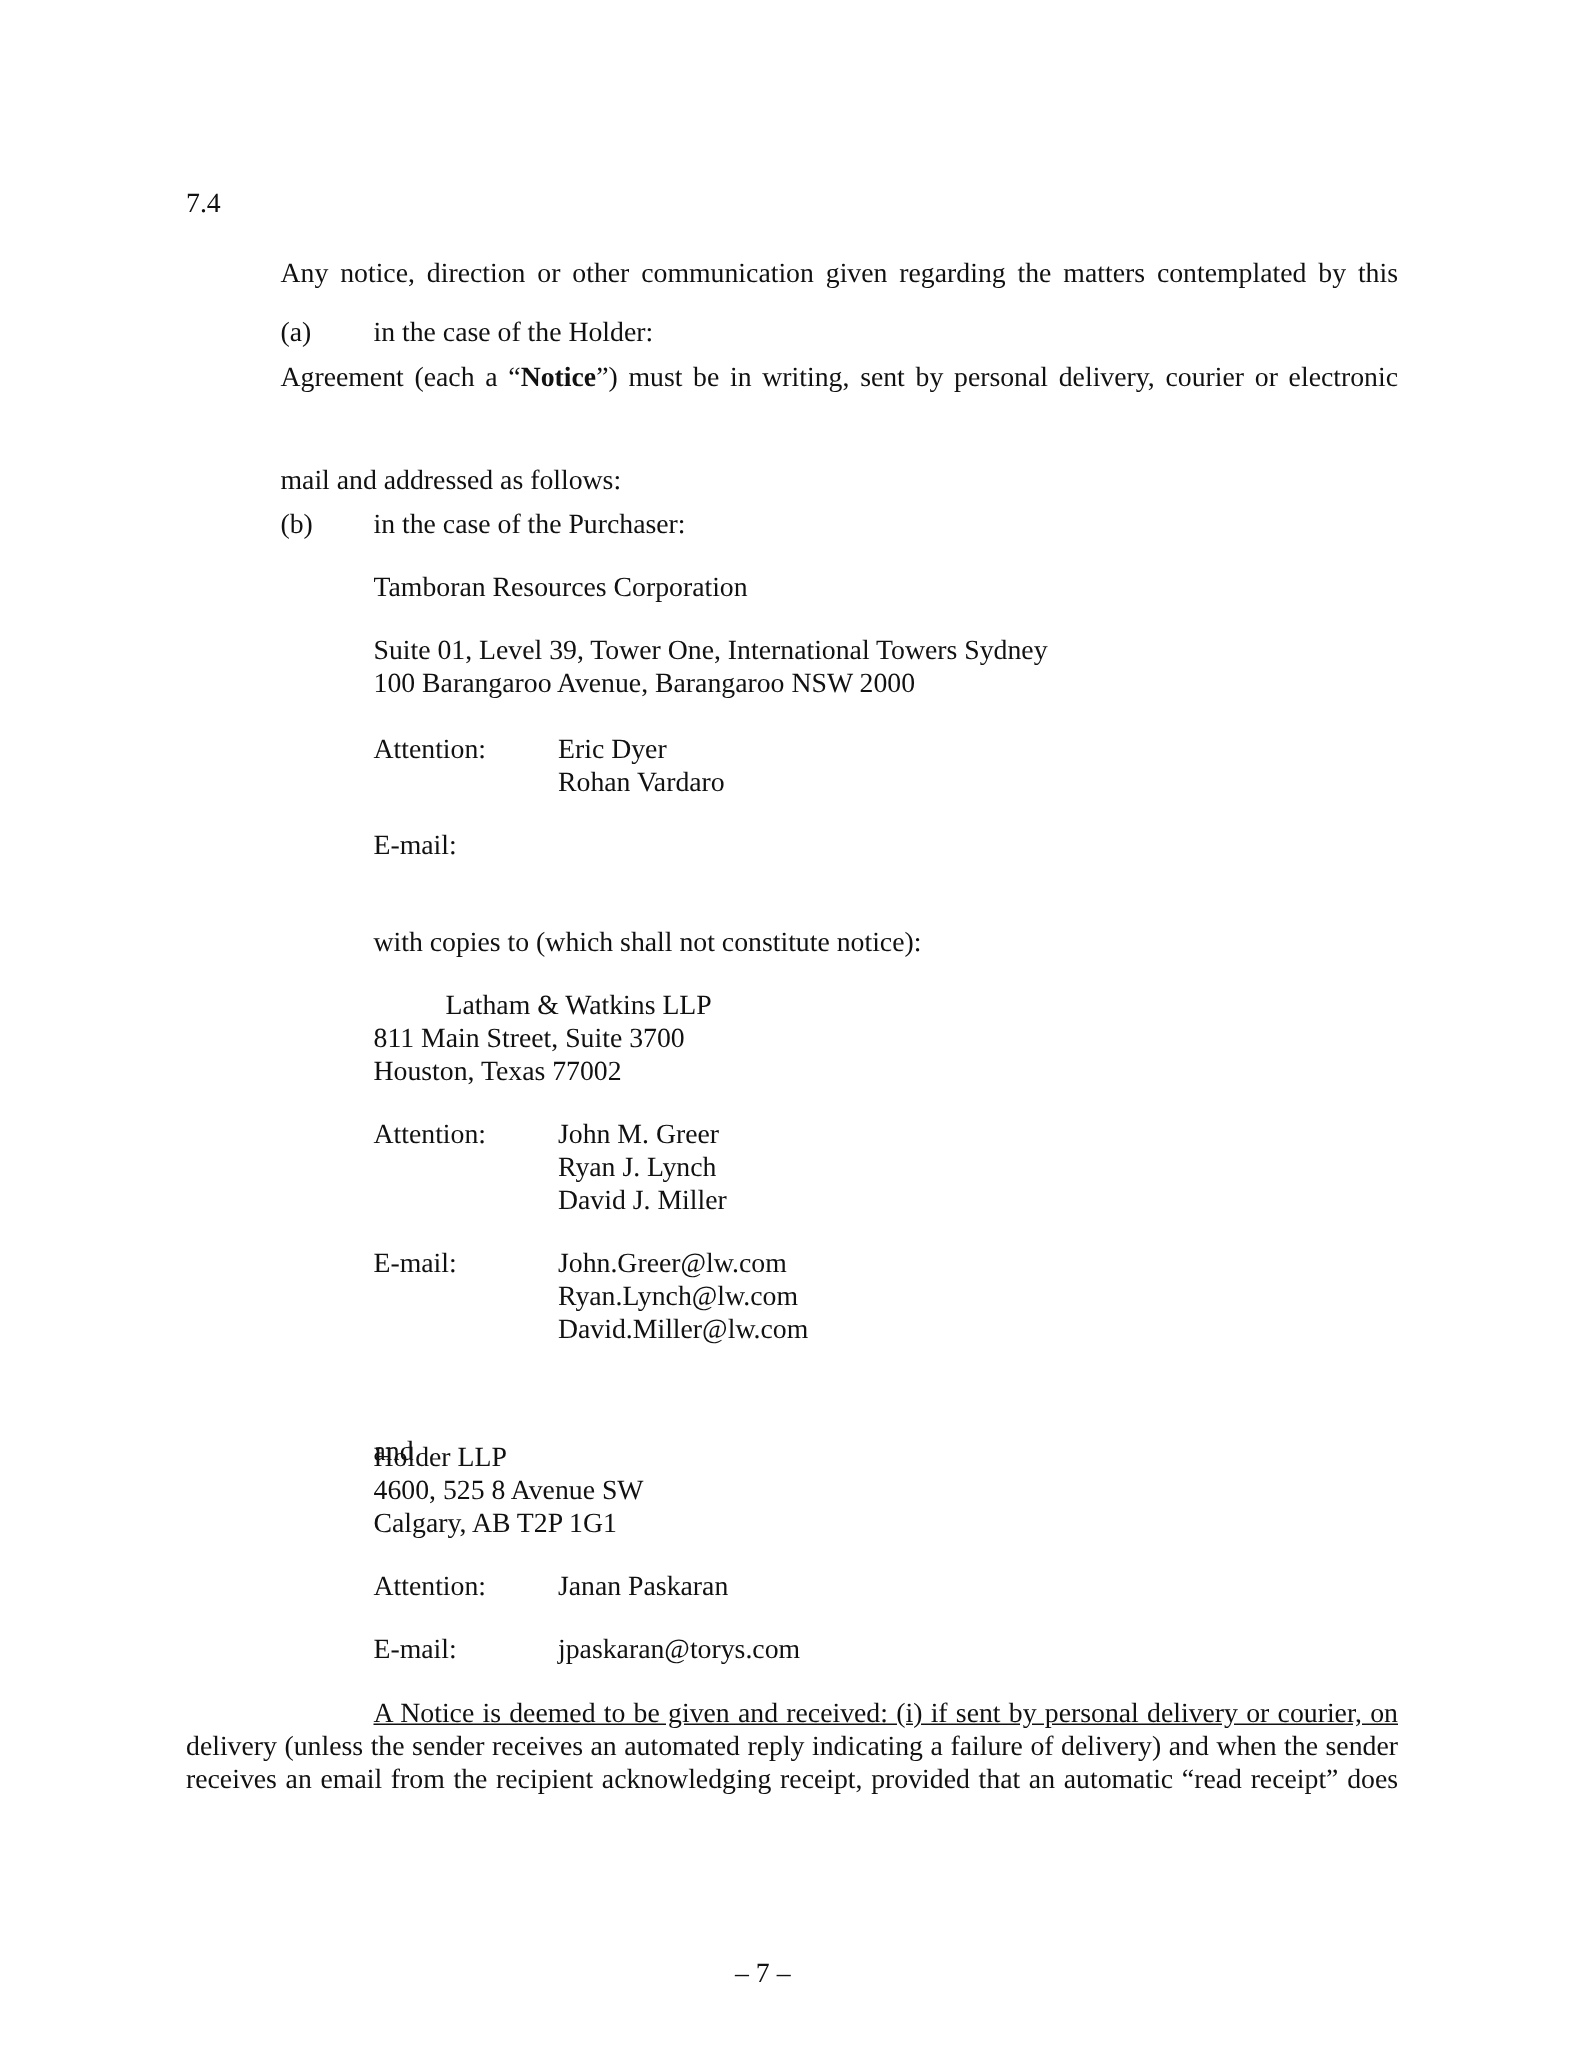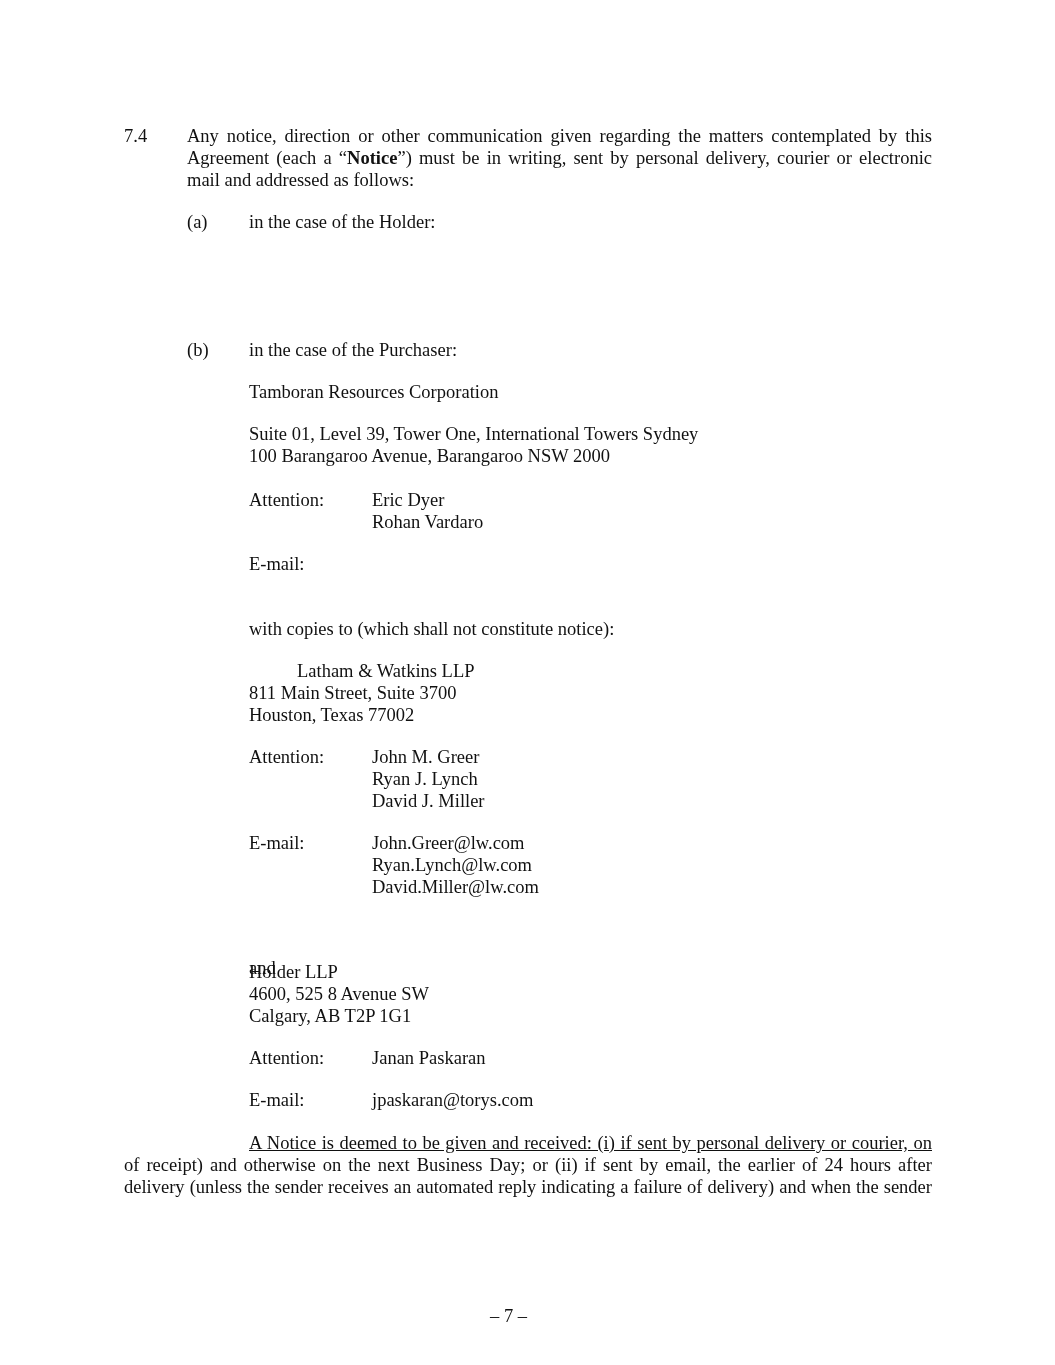--- a/index.html
+++ b/index.html
@@ -21,21 +21,21 @@
     .abs { position: absolute; white-space: nowrap; }
     .clause-num { left: 124px; top: 125px; }
     .clause-body {
       position: absolute;
       left: 187px;
       top: 125px;
       width: 745px;
       text-align: justify;
       white-space: normal;
     }
-    .clause-body .line { display: block; text-align-last: justify; }
+    .clause-body .line { display: block; text-align-last: justify; margin-top: 47px; }
     .clause-body .line.last { text-align-last: left; }
     .sub-label { left: 187px; }
     .sub-text { left: 249px; }
     .col1 { left: 249px; }
     .col2 { left: 372px; }
     .final-para {
       position: absolute;
       left: 124px;
       top: 1132px;
       width: 808px;
@@ -103,19 +103,19 @@
   <span class="abs col1" style="top:1005px;">Calgary, AB T2P 1G1</span>
 
   <span class="abs col1" style="top:1047px;">Attention:</span>
   <span class="abs col2" style="top:1047px;">Janan Paskaran</span>
 
   <span class="abs col1" style="top:1089px;">E-mail:</span>
   <span class="abs col2" style="top:1089px;">jpaskaran@torys.com</span>
 
   <div class="final-para">
     <span class="line indent">A Notice is deemed to be given and received: (i) if sent by personal delivery or courier, on</span>
-    <span class="line">of receipt) and otherwise on the next Business Day; or (ii) if sent by email, the earlier of 24 hours after</span>
     <span class="line">delivery (unless the sender receives an automated reply indicating a failure of delivery) and when the sender</span>
+    <span class="line">receives an email from the recipient acknowledging receipt, provided that an automatic “read receipt” does</span>
   </div>
 
   <div class="page-number">– 7 –</div>
 
 </div>
 
 </body></html>

